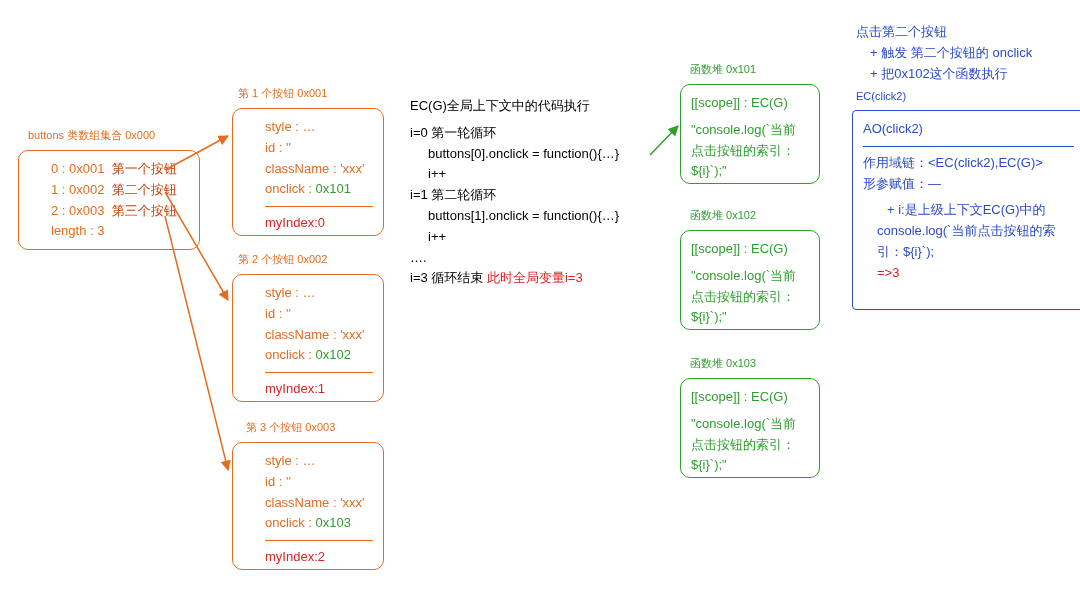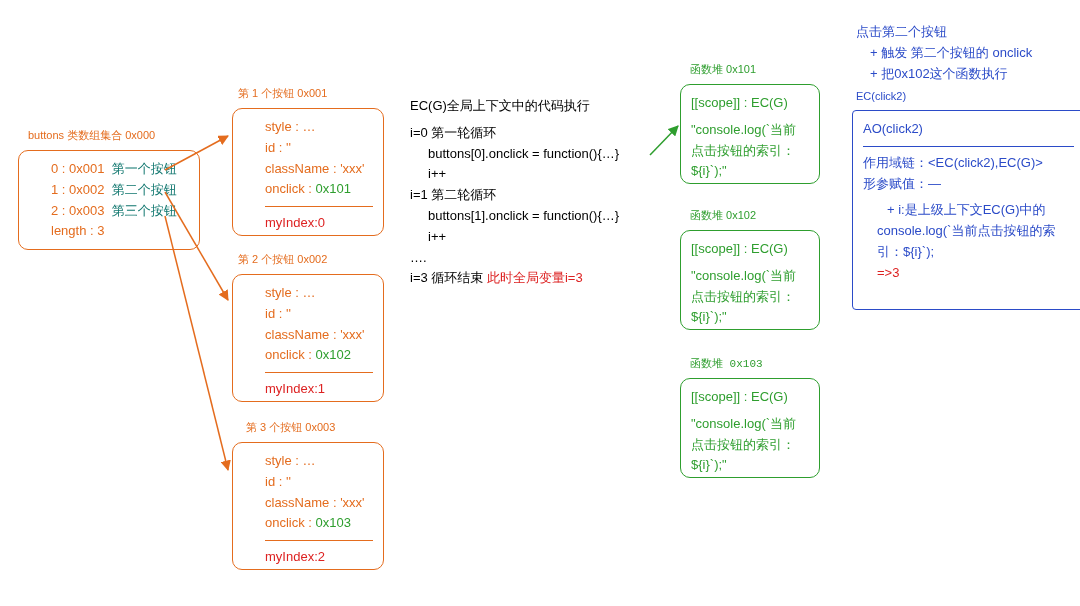--- a/index.html
+++ b/index.html
@@ -7,21 +7,21 @@
   .box{position:absolute;border:1px solid;border-radius:10px;padding:8px 10px;box-sizing:border-box;}
   .title{position:absolute;font-size:11px;}
   .orange{color:#e46c1e;}
   .orange-border{border-color:#e46c1e;padding-left:32px;}
   .green{color:#2e9e2e;}
   .green-border{border-color:#2e9e2e;}
   .blue{color:#2b4bc8;}
   .blue-border{border-color:#2b4bc8;}
   .red{color:#d22;}
   .black{color:#000;}
-  .gray{color:#0f766e;}
+  .gray{color:#c2410c;}
   .line{line-height:1.6;}
   .small-space{height:6px;}
   svg.arrows{position:absolute;left:0;top:0;width:1080px;height:606px;pointer-events:none;}
   .hr-orange{border:none;border-top:1px solid #e46c1e;margin:6px 0;}
   .hr-blue{border:none;border-top:1px solid #2b4bc8;margin:6px 0;}
 </style>
 </head>
 <body>
 
 <div class="canvas">
@@ -90,21 +90,21 @@
     <div class="line green">"console.log(`当前点击按钮的索引：${i}`);"</div>
   </div>
 
   <div class="title green" style="left:690px;top:208px;">函数堆 0x102</div>
   <div class="box green-border" style="left:680px;top:230px;width:140px;height:100px;">
     <div class="line green">[[scope]] : EC(G)</div>
     <div class="small-space"></div>
     <div class="line green">"console.log(`当前点击按钮的索引：${i}`);"</div>
   </div>
 
-  <div class="title green" style="left:690px;top:356px;font-family:Liberation Mono, monospace;">函数堆 0x103</div>
+  <div class="title green" style="left:690px;top:356px;">函数堆 0x103</div>
   <div class="box green-border" style="left:680px;top:378px;width:140px;height:100px;">
     <div class="line green">[[scope]] : EC(G)</div>
     <div class="small-space"></div>
     <div class="line green">"console.log(`当前点击按钮的索引：${i}`);"</div>
   </div>
 
   <div style="position:absolute;left:856px;top:22px;width:220px;">
     <div class="line blue">点击第二个按钮</div>
     <div class="line blue" style="padding-left:14px">+ 触发 第二个按钮的 onclick</div>
     <div class="line blue" style="padding-left:14px">+ 把0x102这个函数执行</div>

